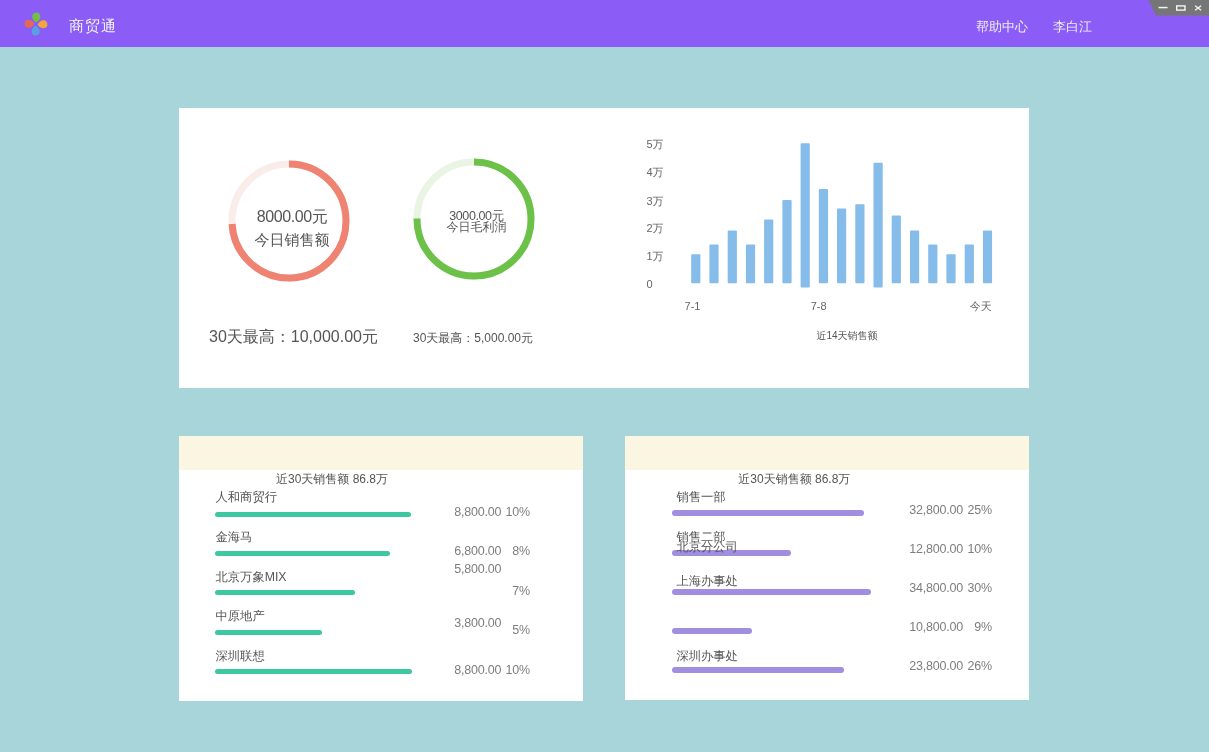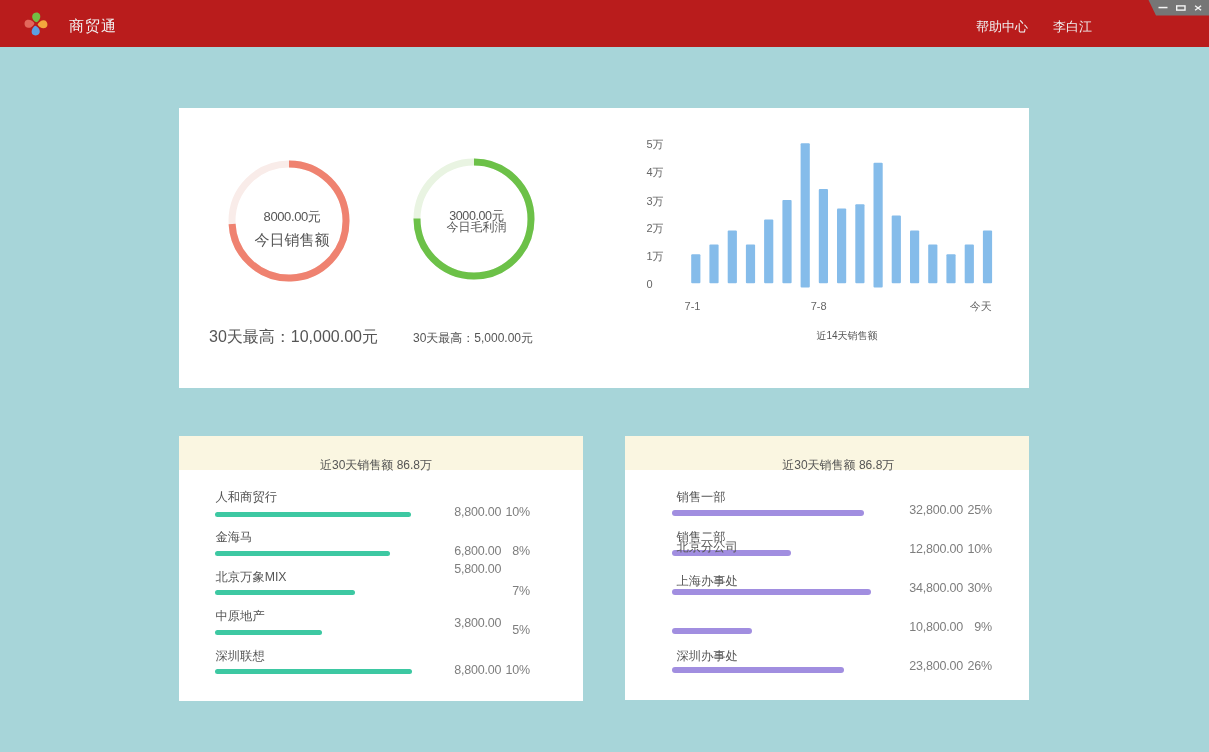--- a/index.html
+++ b/index.html
@@ -1,24 +1,24 @@
 <!DOCTYPE html>
 <html><head><meta charset="utf-8">
 <style>
 *{margin:0;padding:0;box-sizing:border-box}
 html,body{width:1209px;height:752px;overflow:hidden}
 body{background:#A7D5D9;font-family:"Liberation Sans",sans-serif;position:relative}
-.titlebar{position:absolute;left:0;top:0;width:1209px;height:47px;background:#b91c1c}
+.titlebar{position:absolute;left:0;top:0;width:1209px;height:47px;background:#8b5cf6}
 .apptitle{position:absolute;left:69px;top:17px;color:#F2F2F2;font-size:15px;letter-spacing:1px}
 .tlink{position:absolute;top:17.5px;color:#EFEFEF;font-size:13px}
 .card{position:absolute;background:#fff}
 .lab{position:absolute;font-size:12.3px;color:#555;line-height:16px;white-space:nowrap}
 .pbar{position:absolute;border-radius:3px}
 .val{position:absolute;font-size:12.5px;letter-spacing:-0.2px;color:#7E7E7E;line-height:18px;text-align:right;white-space:nowrap}
-.hdrtx{position:absolute;top:458px;font-size:12px;color:#555;line-height:14px;text-align:center;width:200px;white-space:nowrap}
+.hdrtx{position:absolute;top:472px;font-size:12px;color:#555;line-height:14px;text-align:left;width:200px;white-space:nowrap}
 .ctext{position:absolute;text-align:center;color:#555;white-space:nowrap}
 .ax{font-family:"Liberation Sans",sans-serif;font-size:11px;fill:#666}
 </style></head>
 <body>
 <div class="titlebar">
 <svg width="44" height="44" viewBox="0 0 44 44" style="position:absolute;left:14px;top:2px">
   <g transform="translate(22,22)">
     <g transform="rotate(3) scale(0.92)">
       <path d="M 0.3,-1.8 C -3.2,-3.4 -5.2,-6.4 -4.4,-9.4 C -3.8,-12 -0.4,-13 1.9,-12.2 C 4.6,-11 5,-7.4 3,-4.2 C 2.2,-2.8 1.2,-2 0.3,-1.8 Z" fill="#72BF44"></path>
       <path d="M 0.3,-1.8 C -3.2,-3.4 -5.2,-6.4 -4.4,-9.4 C -3.8,-12 -0.4,-13 1.9,-12.2 C 4.6,-11 5,-7.4 3,-4.2 C 2.2,-2.8 1.2,-2 0.3,-1.8 Z" fill="#F2A73D" transform="rotate(90)"></path>
@@ -41,21 +41,21 @@
 <div class="card" style="left:179px;top:108px;width:850px;height:280px"></div>
 
 <svg width="130" height="130" viewBox="-65 -65 130 130" style="position:absolute;left:223.5px;top:155.7px">
   <circle cx="0" cy="0" r="57" fill="none" stroke="#F9ECE9" stroke-width="7"></circle>
   <path d="M 0 -57 A 57 57 0 1 1 -56.92 2.98" fill="none" stroke="#EF8270" stroke-width="7"></path>
 </svg>
 <svg width="130" height="130" viewBox="-65 -65 130 130" style="position:absolute;left:408.5px;top:153.7px">
   <circle cx="0" cy="0" r="57" fill="none" stroke="#E9F4E2" stroke-width="7"></circle>
   <path d="M 0 -57 A 57 57 0 1 1 -57.00 -0.50" fill="none" stroke="#6CC148" stroke-width="7"></path>
 </svg>
-<div class="ctext" style="left:212px;top:209px;width:160px;font-size:13px;letter-spacing:-0.4px;line-height:15px">8000.00元</div>
+<div class="ctext" style="left:212px;top:209px;width:160px;font-size:16px;letter-spacing:-0.4px;line-height:15px">8000.00元</div>
 <div class="ctext" style="left:212px;top:231.5px;width:160px;font-size:15px;line-height:15px">今日销售额</div>
 <div class="ctext" style="left:396.5px;top:209px;width:160px;font-size:12.5px;letter-spacing:-0.4px;line-height:15px">3000.00元</div>
 <div class="ctext" style="left:396.5px;top:220px;width:160px;font-size:12px;line-height:15px">今日毛利润</div>
 <div class="ctext" style="left:193.5px;top:328.5px;width:200px;font-size:16px;line-height:15px">30天最高：10,000.00元</div>
 <div class="ctext" style="left:373px;top:330.5px;width:200px;font-size:12px;line-height:15px">30天最高：5,000.00元</div>
 <div class="ctext" style="left:747px;top:327.5px;width:200px;font-size:10px;line-height:16px">近14天销售额</div>
 
 <svg width="420" height="330" viewBox="620 60 420 330" style="position:absolute;left:620px;top:60px">
 <rect x="691.2" y="254.2" width="9.2" height="29.1" rx="1" fill="#85BCEA"></rect>
 <rect x="709.4" y="244.5" width="9.2" height="38.8" rx="1" fill="#85BCEA"></rect>

